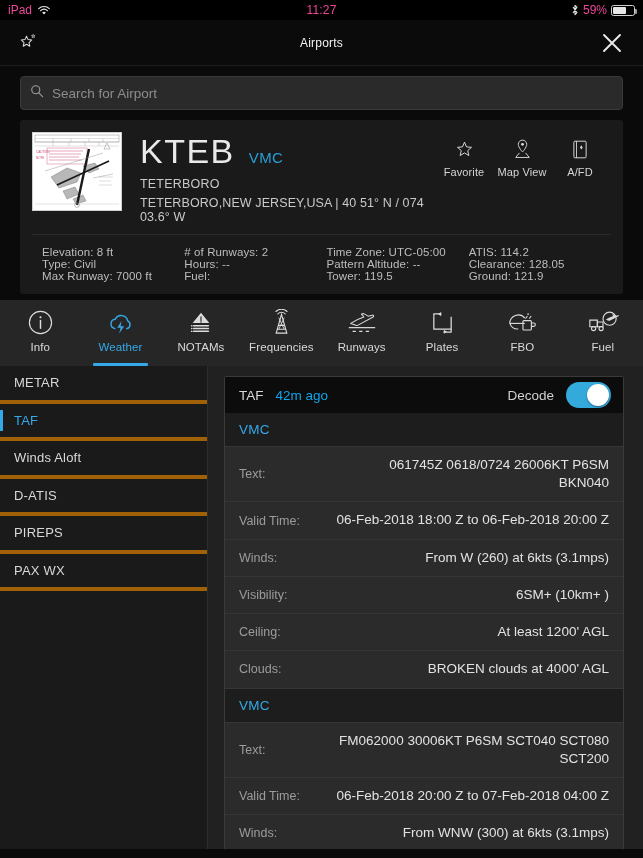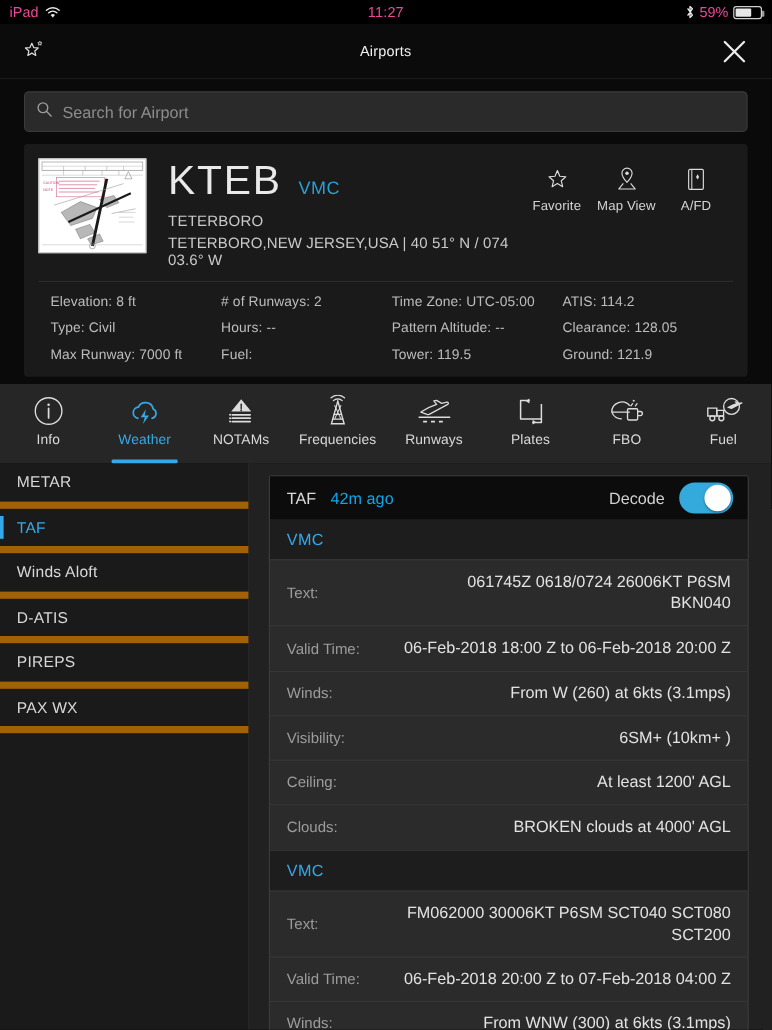--- a/index.html
+++ b/index.html
@@ -72,21 +72,21 @@
   .ident-loc { color: #c9c9c9; font-size: 12.5px; margin-top: 5px; letter-spacing: .1px; }
 
   .apt-actions { display: flex; gap: 0; align-items: flex-start; padding-top: 4px; }
   .apt-action { width: 58px; text-align: center; cursor: default; }
   .apt-action .ai { height: 26px; display: flex; align-items: center; justify-content: center; }
   .apt-action .al { color: #d4d4d4; font-size: 11px; margin-top: 4px; letter-spacing: .1px; }
 
   .apt-divider { height: 1px; background: #2b2b2b; margin: 0 12px; }
   .apt-grid {
     display: grid; grid-template-columns: 1fr 1fr 1fr 1fr;
-    padding: 11px 12px 12px 22px; row-gap: 10px;
+    padding: 11px 12px 12px 22px; 
   }
   .apt-grid .cell { color: #bdbdbd; font-size: 11.5px; letter-spacing: .1px; white-space: nowrap; }
   .apt-grid .cell b { font-weight: 400; color: #bdbdbd; }
   .apt-grid .cell span { color: #bdbdbd; }
 
   
   .tabbar {
     display: flex; background: #262626; height: 66px; margin-top: 6px;
     align-items: flex-end;
   }
@@ -101,21 +101,21 @@
     background: #35a9e8; border-radius: 1px; display: none;
   }
   .tab.active .underline { display: block; }
 
   
   .body { display: flex; height: 483px; background: #1a1a1a; }
 
   .sidebar { width: 208px; background: #1a1a1a; border-right: 1px solid #2e2e2e; }
   .side-item {
     height: 37.5px; display: flex; align-items: center; padding-left: 14px;
-    border-bottom: 6px solid #a16207; color: #d8d8d8; font-size: 13px;
+    border-bottom: 4px solid #a16207; color: #d8d8d8; font-size: 13px;
     position: relative; cursor: default; letter-spacing: .2px;
   }
   .side-item.active { color: #35a9e8; }
   .side-item.active::before {
     content: ""; position: absolute; left: 0; top: 6px; bottom: 6px; width: 3px; background: #35a9e8;
   }
 
   .content { flex: 1; background: #212121; padding: 10px 19px 0 16px; overflow: hidden; }
   .taf-card { background: #2b2b2b; border: 1px solid #3a3a3a; border-radius: 2px; }
   .taf-head {

